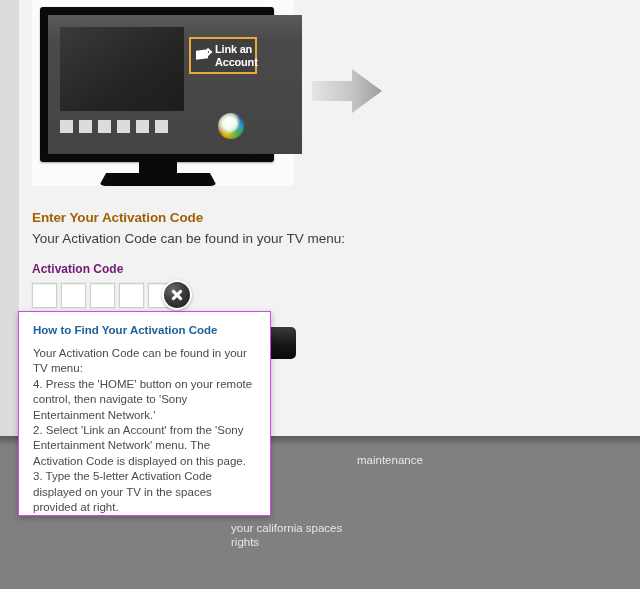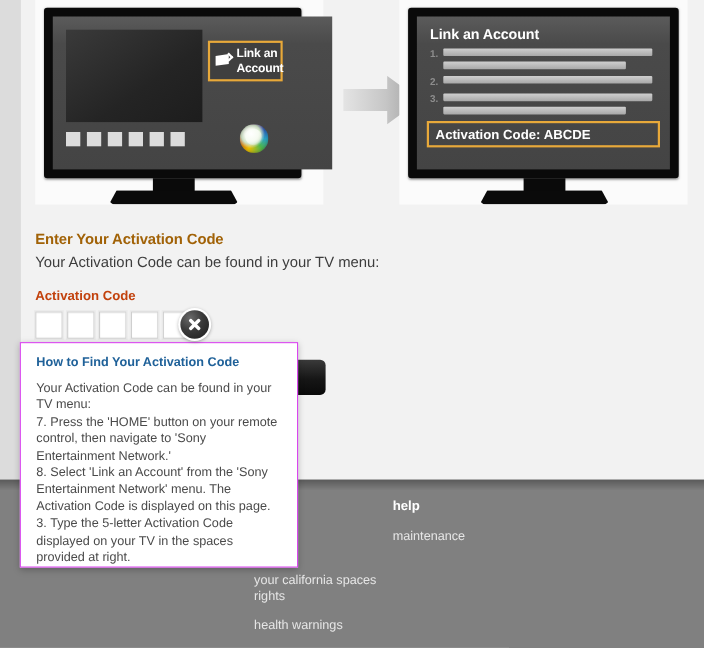--- a/index.html
+++ b/index.html
@@ -142,21 +142,21 @@
   
   .content { position: absolute; left: 32px; top: 210px; width: 560px; }
   .h-blue {
     color: #a16207; font-size: 13.5px; font-weight: bold;
     margin: 0 0 6px 0; letter-spacing: -.1px;
   }
   .sub-copy {
     color: #3d3d3d; font-size: 13.5px; margin: 0 0 16px 0;
   }
   .field-label {
-    color: #c2410c; font-size: 12px; font-weight: bold; margin: 0 0 7px 0;
+    color: #701a75; font-size: 12px; font-weight: bold; margin: 0 0 7px 0;
   }
   .code-row { display: flex; gap: 4px; }
   .code-cell {
     width: 25px; height: 25px;
     background: #ffffff;
     border: 1px solid #cfcfcf;
     box-shadow: inset 0 1px 1px rgba(0,0,0,.06);
     outline: 1px solid #e9e9e9;
     font-family: "Liberation Sans", sans-serif;
     font-size: 13px; text-align: center; color: #333;
@@ -284,43 +284,20 @@
       <defs>
         <linearGradient id="agrad" x1="0" y1="0" x2="1" y2="0">
           <stop offset="0%" stop-color="#e4e4e4"></stop>
           <stop offset="55%" stop-color="#c6c6c6"></stop>
           <stop offset="100%" stop-color="#9e9e9e"></stop>
         </linearGradient>
       </defs>
       <polygon points="0,12 40,12 40,0 70,22 40,44 40,32 0,32" fill="url(#agrad)"></polygon>
     </svg>
 
-    <div class="illus-tile tile-right">
-      <div class="tv" style="left:8px; top:7px;">
-        <div class="tv-bezel" style="width:246px; height:155px;"></div>
-        <div class="tv-screen" style="left:8px; top:8px; width:230px; height:139px;">
-          <div class="r-title">Link an Account</div>
-
-          <div class="r-num" style="left:12px; top:29px;">1.</div>
-          <div class="r-line" style="left:24px; top:29px; width:190px;"></div>
-          <div class="r-line" style="left:24px; top:41px; width:166px;"></div>
-
-          <div class="r-num" style="left:12px; top:54px;">2.</div>
-          <div class="r-line" style="left:24px; top:54px; width:190px;"></div>
-
-          <div class="r-num" style="left:12px; top:70px;">3.</div>
-          <div class="r-line" style="left:24px; top:70px; width:190px;"></div>
-          <div class="r-line" style="left:24px; top:82px; width:166px;"></div>
-
-          <div class="r-code" style="top:95px;">Activation Code: ABCDE</div>
-        </div>
-        <div class="tv-stand-neck" style="left:105px; top:155px; width:38px; height:14px;"></div>
-        <div class="tv-stand-base" style="left:65px; top:166px; width:118px; height:13px;"></div>
-      </div>
-    </div>
   </div>
 
   <div class="content">
     <h2 class="h-blue">Enter Your Activation Code</h2>
     <p class="sub-copy">Your Activation Code can be found in your TV menu:</p>
     <p class="field-label">Activation Code</p>
     <div class="code-row">
       <input class="code-cell" maxlength="1" value="" style="">
       <input class="code-cell" maxlength="1" value="" style="">
       <input class="code-cell" maxlength="1" value="" style="">
@@ -329,22 +306,22 @@
     </div>
   </div>
 
   <div class="pill-btn"></div>
 
   <div class="popover">
     <div class="pop-inner">
       <div class="pop-title">How to Find Your Activation Code</div>
       <div class="pop-body">
         <p>Your Activation Code can be found in your TV menu:</p>
-        <p>7. Press the 'HOME' button on your remote control, then navigate to 'Sony Entertainment Network.'</p>
-        <p>8. Select 'Link an Account' from the 'Sony Entertainment Network' menu. The Activation Code is displayed on this page.</p>
+        <p>4. Press the 'HOME' button on your remote control, then navigate to 'Sony Entertainment Network.'</p>
+        <p>2. Select 'Link an Account' from the 'Sony Entertainment Network' menu. The Activation Code is displayed on this page.</p>
         <p>3. Type the 5-letter Activation Code displayed on your TV in the spaces provided at right.</p>
       </div>
     </div>
   </div>
 
   <div class="close-badge">
     <span class="disc"></span>
   </div>
 
   <div class="footer">
@@ -356,24 +333,22 @@
       <a class="foot-link">ws</a>
       <a class="foot-link">s</a>
 
     </div>
 
     <div class="foot-col fc-3">
       <div class="foot-head"></div>
       <a class="foot-link">service</a>
       <a class="foot-link">service</a>
       <a class="foot-link">your california spaces rights</a>
-      <a class="foot-link">health warnings</a>
 
     </div>
 
     <div class="foot-col fc-4">
-      <div class="foot-head">help</div>
       <a class="foot-link">maintenance</a>
     </div>
 
   </div>
 
 </div>
 
 </body></html>

